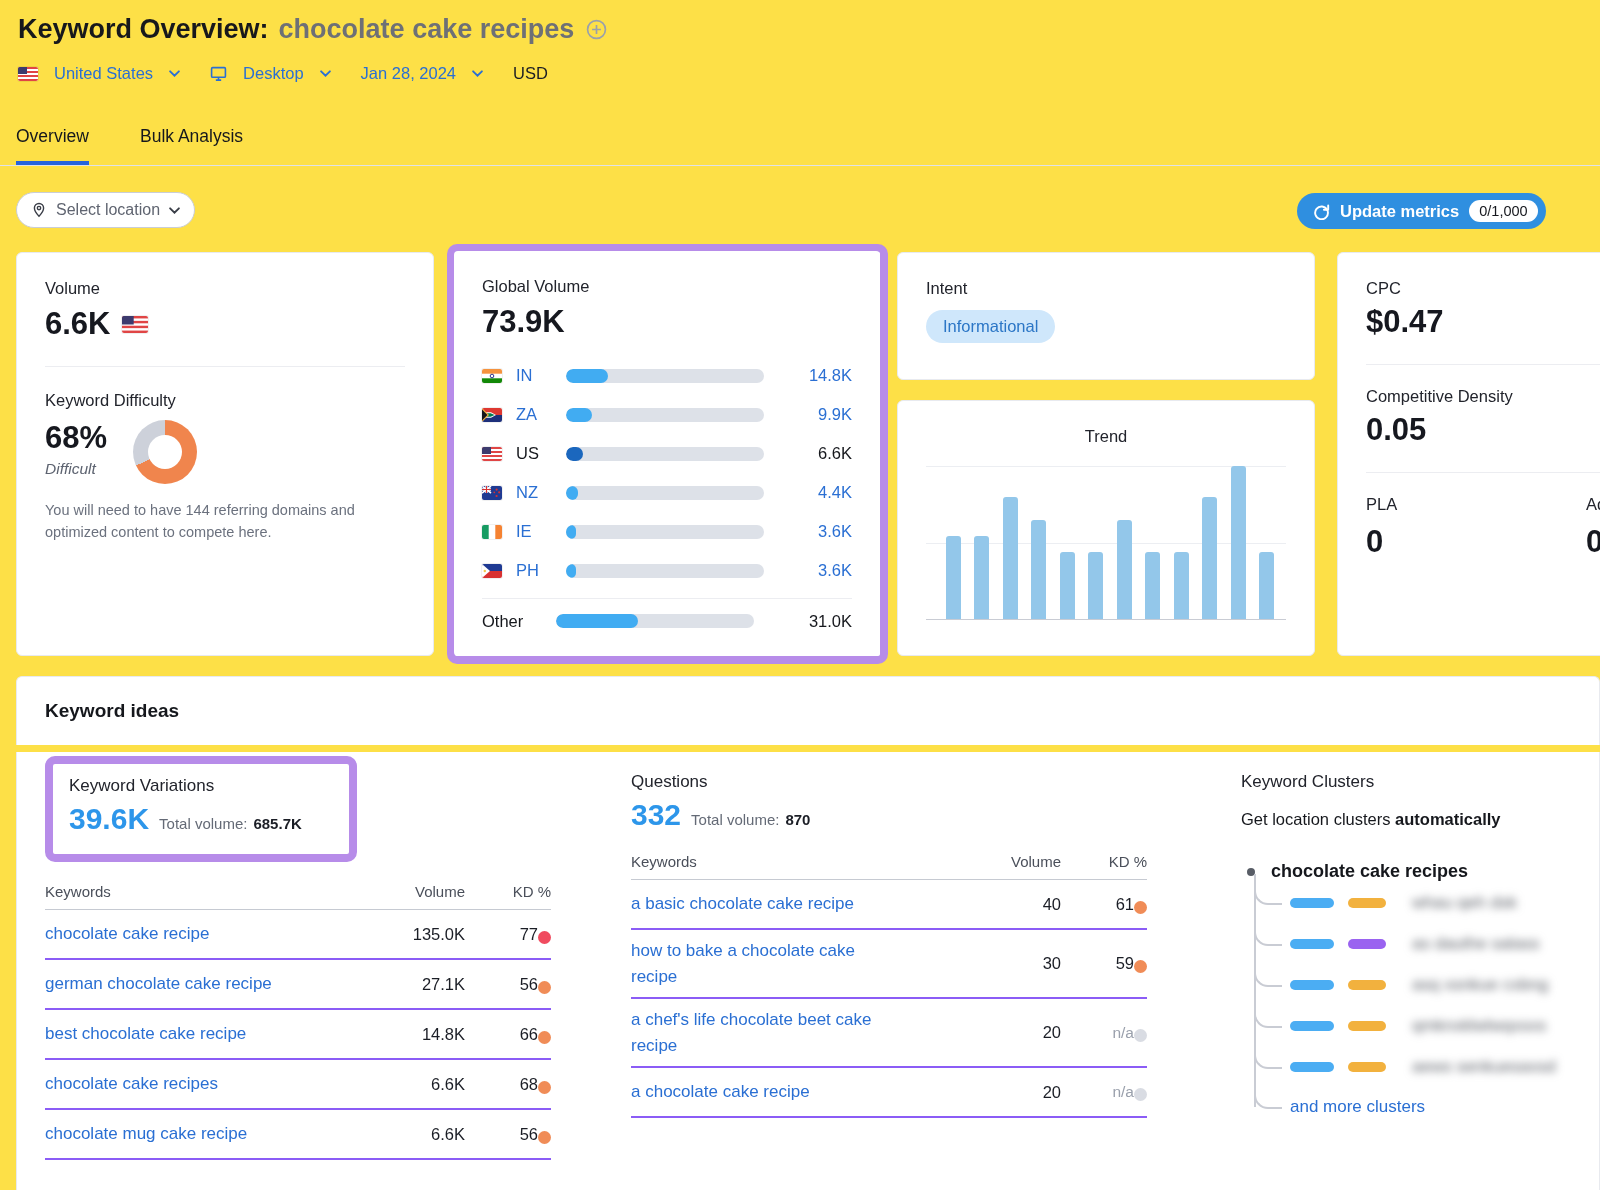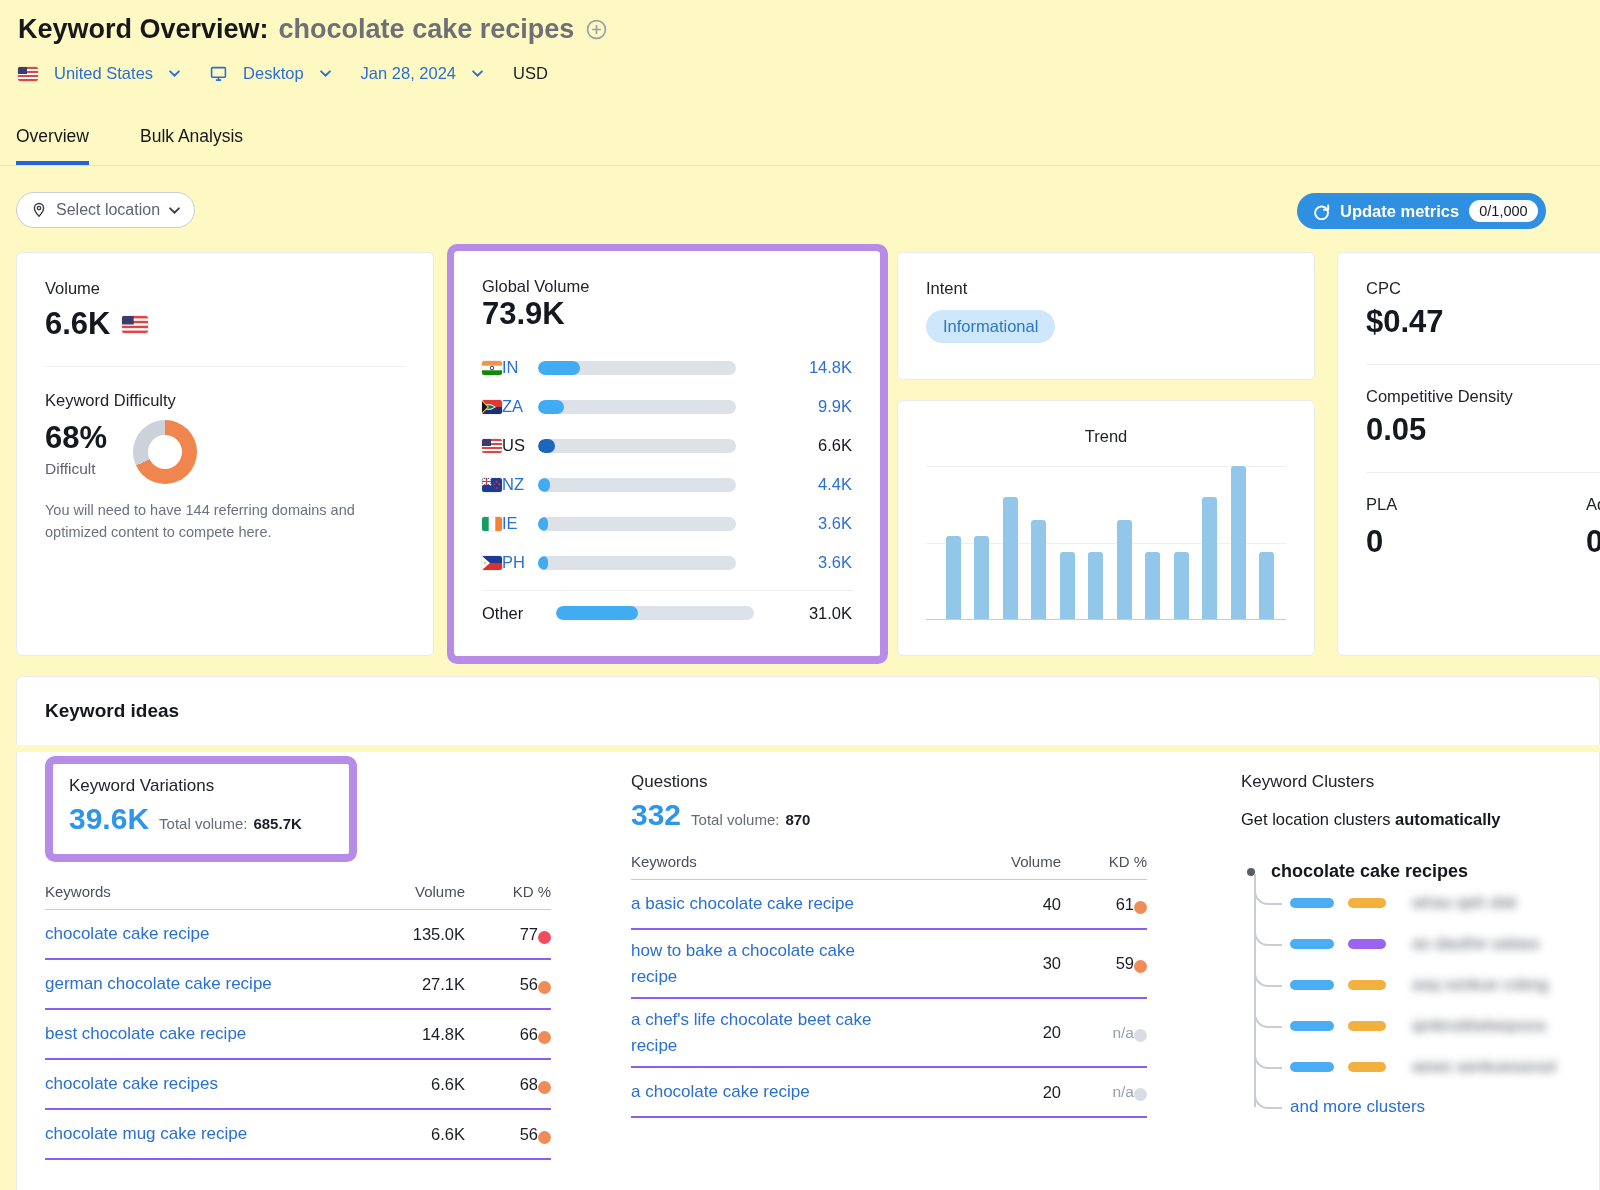--- a/index.html
+++ b/index.html
@@ -1,17 +1,17 @@
 <!DOCTYPE html>
 <html><head>
 <meta charset="utf-8">
 <style>
   * { margin:0; padding:0; box-sizing:border-box; }
   body { font-family:"Liberation Sans", sans-serif; background:#F2F3F7; }
-  .page { position:relative; width:1600px; height:1190px; overflow:hidden; background:#fef9c3; color:#16181F; }
+  .page { position:relative; width:1600px; height:1190px; overflow:hidden; background:#fde047; color:#16181F; }
 
   
   .title-row { position:absolute; left:18px; top:14px; display:flex; align-items:center; gap:10px; }
   .title-main { font-size:27px; font-weight:bold; color:#17181C; }
   .title-kw { font-size:27px; font-weight:bold; color:#6E7076; }
   .plus-circle { display:inline-flex; margin-left:2px; }
 
   .filters { position:absolute; left:18px; top:64px; display:flex; align-items:center; gap:30px; font-size:16.5px; }
   .filter { display:flex; align-items:center; gap:16px; color:#2A6FD3; cursor:pointer; }
   .filter svg.chev { color:#2A6FD3; }
@@ -36,29 +36,29 @@
   .card-label { font-size:16.5px; color:#22242C; }
   .big-val { font-size:31px; font-weight:bold; color:#16181F; }
   .divider { border-top:1px solid #ECEDF1; }
 
   .card-volume { left:16px; top:252px; width:418px; height:404px; }
   .vol-val-row { display:flex; align-items:center; gap:12px; margin-top:8px; }
   .card-volume .divider { margin-top:24px; }
   .kd-label { margin-top:24px; }
   .kd-row { display:flex; align-items:flex-start; gap:26px; margin-top:10px; }
   .kd-num { font-size:31px; font-weight:bold; }
-  .kd-level { font-size:15.5px; color:#5D6370; margin-top:4px; }
+  .kd-level { font-size:15.5px; color:#5D6370; margin-top:4px;font-style:italic; }
   .kd-donut { width:64px; height:64px; border-radius:50%; position:relative; }
   .kd-donut::after { content:""; position:absolute; left:15px; top:15px; width:34px; height:34px; background:#fff; border-radius:50%; }
   .kd-note { margin-top:16px; font-size:14.5px; line-height:1.5; color:#6B717E; max-width:340px; }
 
   .hl-global { position:absolute; left:447px; top:244px; width:441px; height:420px; border:8px solid #B78CE9; border-radius:10px; background:#fff; }
   .card-global { position:absolute; left:-1px; top:-1px; width:426px; height:405px; border:none; border-radius:4px; padding:26px 28px; background:#fff; }
   .gv-rows { margin-top:16px; }
-  .gv-row { display:flex; align-items:center; height:39px; gap:0; }
+  .gv-row { display:flex; align-items:center; height:39px; gap:14px; }
   .gv-flag { width:20px; height:14px; border-radius:2px; overflow:hidden; flex:none; display:inline-flex; box-shadow:0 0 0 1px rgba(0,0,0,.06); }
   .gv-code { width:36px; font-size:16.5px; color:#2A6FD3; text-decoration:none; }
   .gv-row.us .gv-code { color:#16181D; }
   .gv-bar { width:198px; height:14px; border-radius:7px; background:#DDE1E8; overflow:hidden; }
   .gv-fill { height:100%; border-radius:7px; background:#41ACF2; }
   .gv-row.us .gv-fill { background:#1B67BE; }
   .gv-val { flex:1; text-align:right; font-size:16.5px; color:#2A6FD3; }
   .gv-row.us .gv-val, .gv-other .gv-val { color:#16181D; }
   .card-global .divider { margin-top:8px; }
   .gv-other { display:flex; align-items:center; height:44px; gap:9px; }
@@ -236,21 +236,21 @@
         <div class="kd-level">Difficult</div>
       </div>
       <div class="kd-donut" style="background: conic-gradient(rgb(240, 133, 77) 0deg, rgb(240, 133, 77) 68%, rgb(205, 209, 218) 68%, rgb(205, 209, 218) 100%);"></div>
     </div>
     <div class="kd-note">You will need to have 144 referring domains and optimized content to compete here.</div>
   </section>
 
   <div class="hl-global">
     <section class="card card-global">
       <div class="card-label">Global Volume</div>
-      <div class="big-val" style="">73.9K</div>
+      <div class="big-val" style="margin-top:8px;">73.9K</div>
       <div class="gv-rows">
 
         <div class="gv-row">
           <span class="gv-flag">
               <svg viewBox="0 0 20 14" width="20" height="14">
                 <rect width="20" height="14" fill="#fff"></rect>
                 <rect width="20" height="4.7" fill="#F5933E"></rect>
                 <rect y="9.3" width="20" height="4.7" fill="#128807"></rect>
                 <circle cx="10" cy="7" r="1.8" fill="none" stroke="#1A237E" stroke-width="0.9"></circle>
               </svg>

